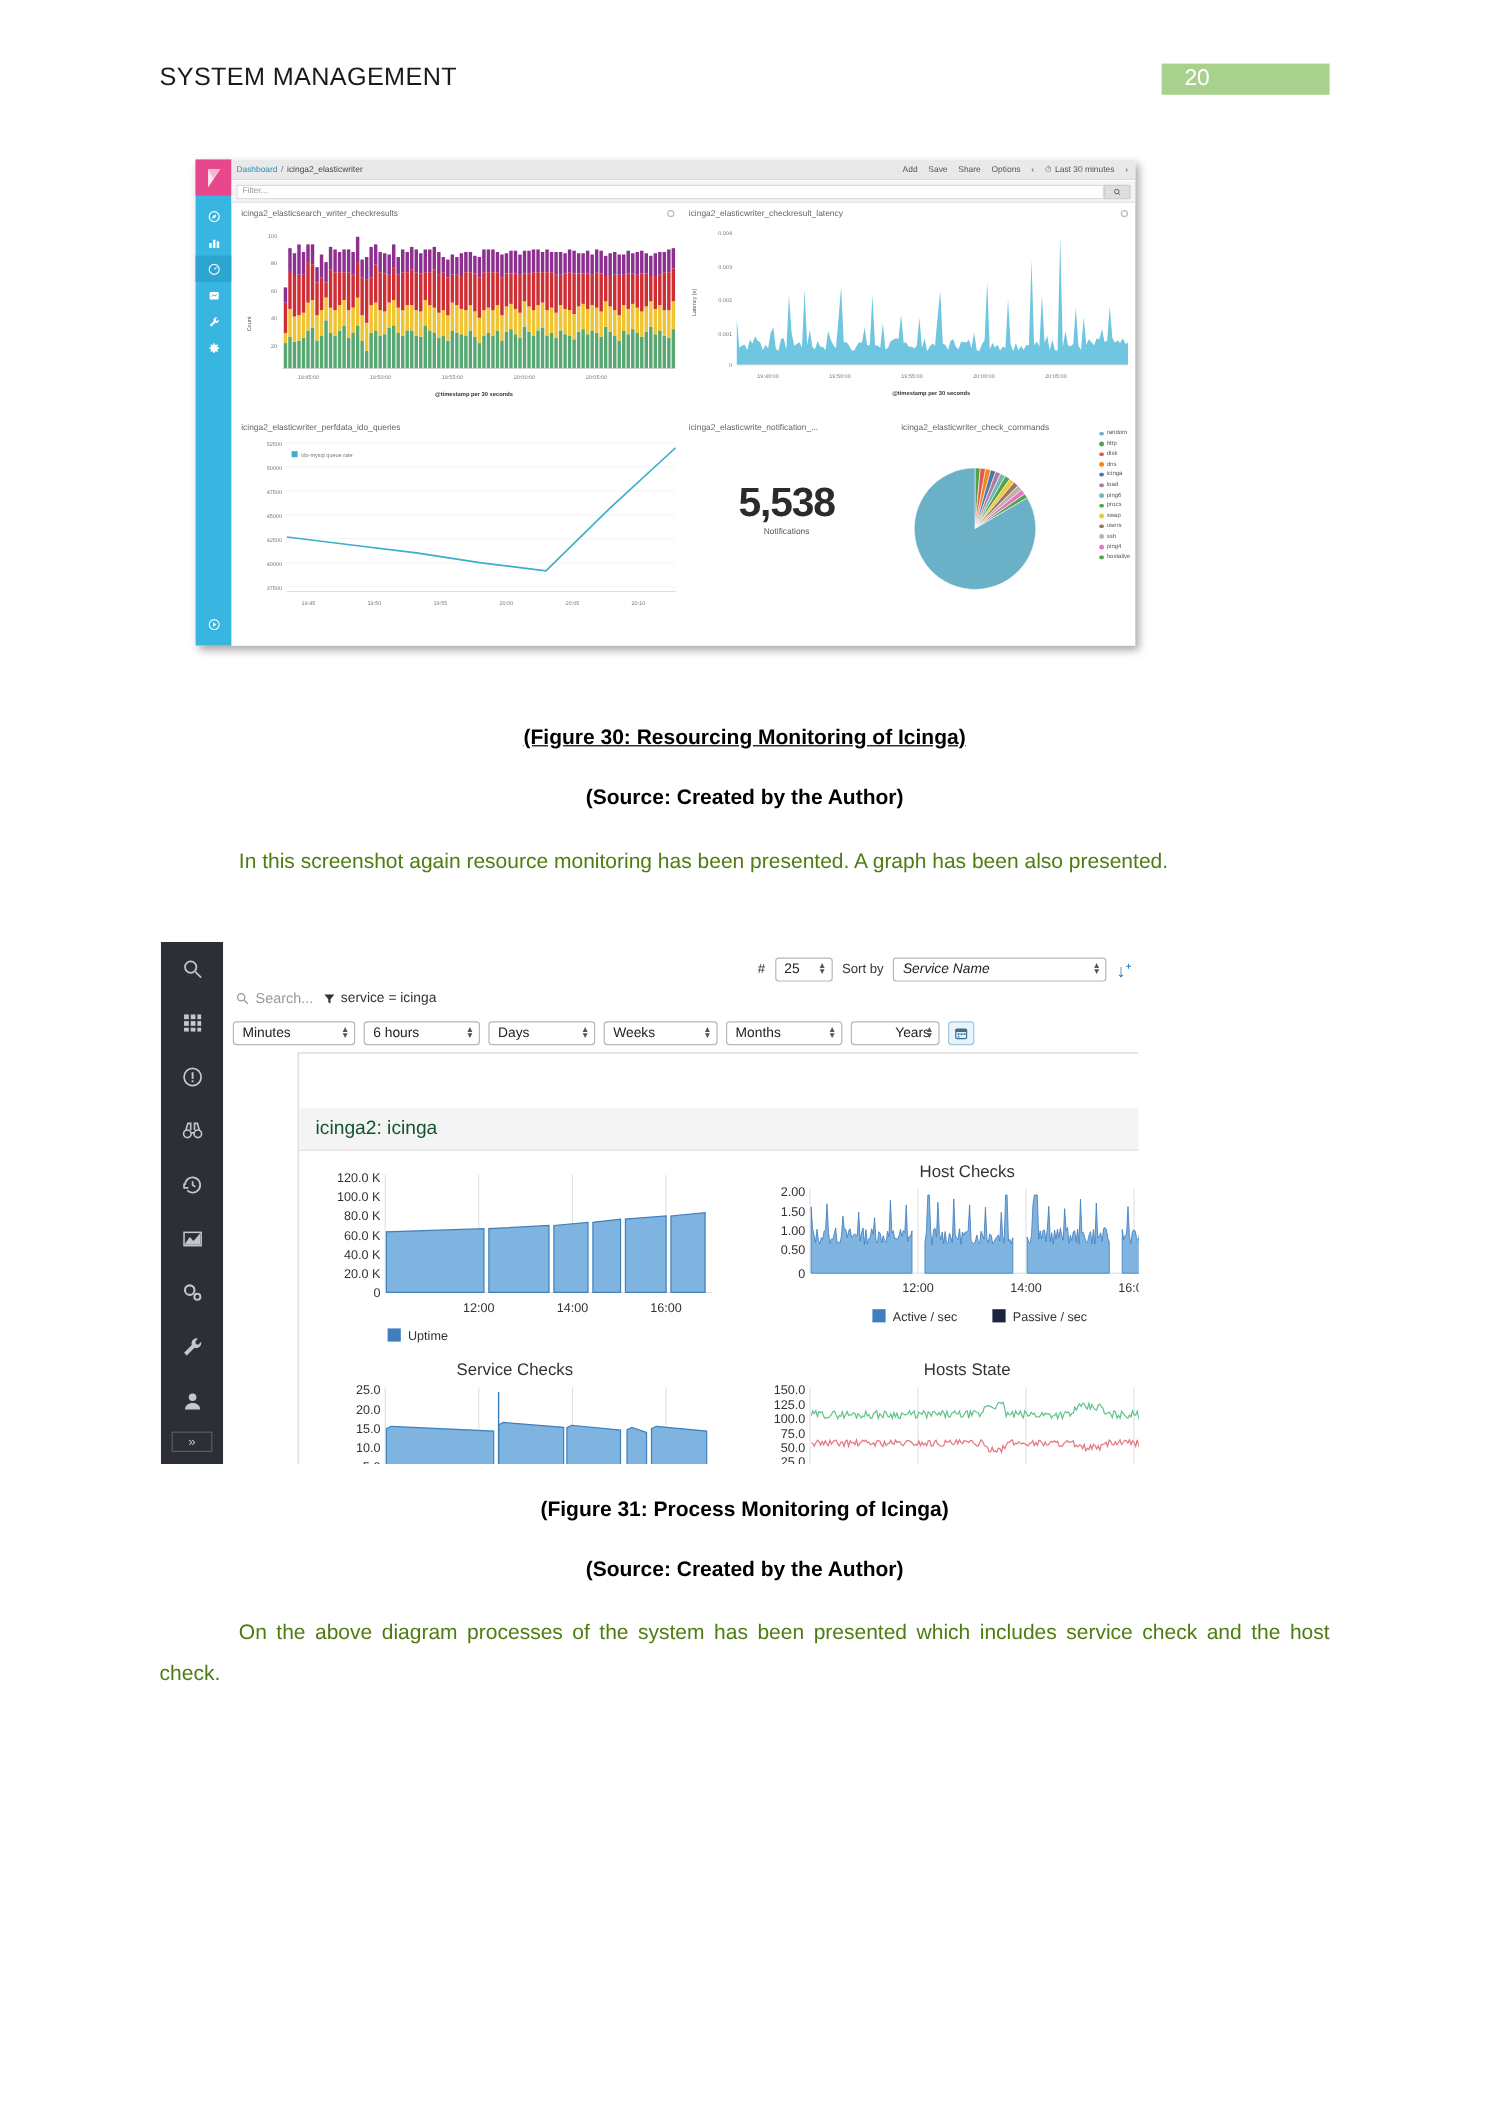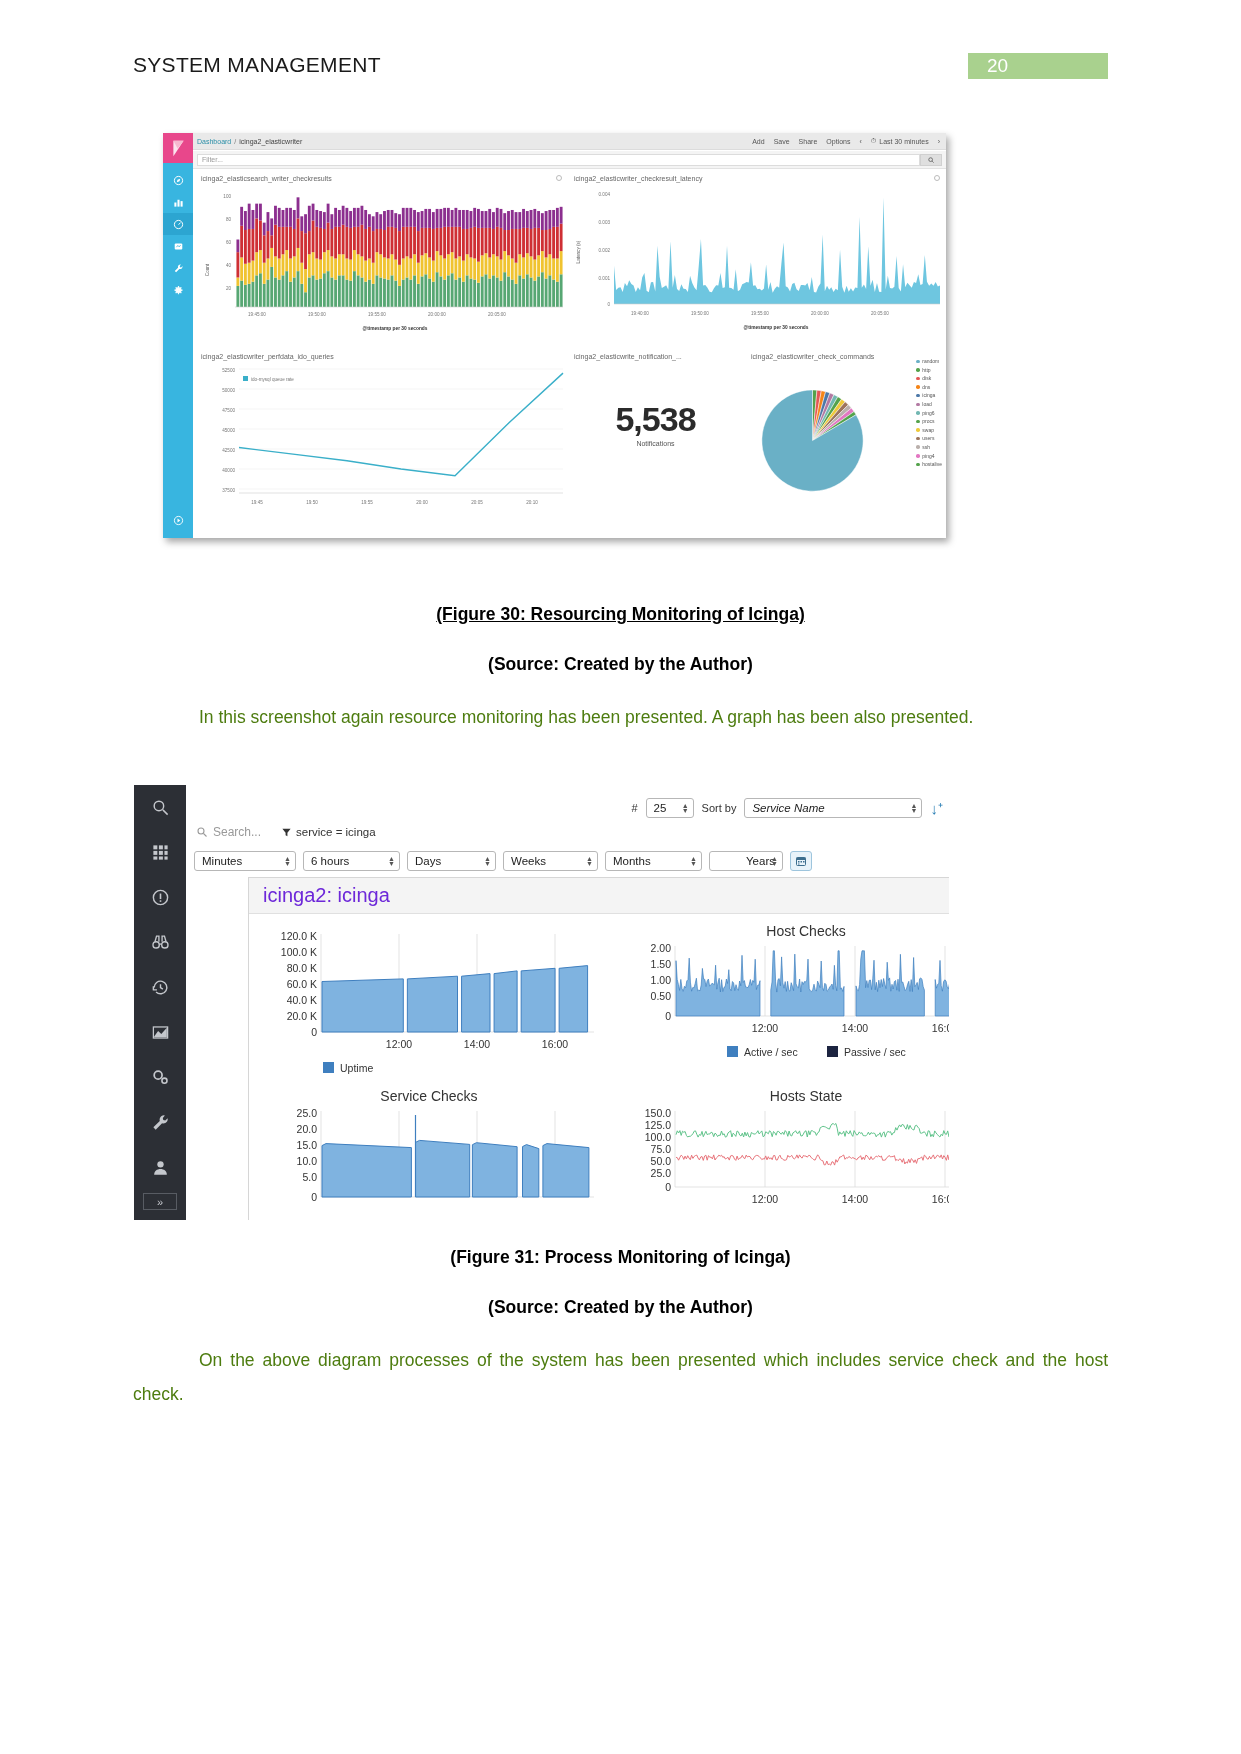--- a/index.html
+++ b/index.html
@@ -151,21 +151,21 @@
 
   .iw-main{ position:absolute; left:52px; top:0; right:0; bottom:0; background:#fff; }
   .iw-controls{
     position:absolute; left:0; top:0; right:0; height:88px;
   }
   .iw-ctrl-row1{
     position:absolute; right:6px; top:13px; display:flex; align-items:center; gap:8px;
     font-size:11px; color:#333;
   }
   .iw-ctrl-row2{
-    position:absolute; left:10px; top:40px; display:flex; align-items:center; gap:20px;
+    position:absolute; left:10px; top:40px; display:flex; align-items:center; gap:8px;
     font-size:12px; color:#555;
   }
   .iw-search{ display:flex; align-items:center; gap:5px; color:#999; }
   .iw-filter{ display:flex; align-items:center; gap:4px; color:#333; font-size:11.5px;justify-content:flex-end;}
   .iw-ctrl-row3{
     position:absolute; left:8px; top:66px; display:flex; align-items:center; gap:7px;
   }
   .sel{
     position:relative; border:1px solid #b7b7b7; border-radius:3px; background:#fff;
     height:20px; display:flex; align-items:center;
@@ -184,21 +184,21 @@
   .sort-icon{ color:#2b7fb5; font-size:15px; display:flex; align-items:center;}
 
   .iw-panel{
     position:absolute; left:62px; top:92px; right:0; bottom:0;
     border:1px solid #d6d6d6; border-right:none; border-bottom:none;
     background:#fff;
   }
   .iw-panel-head{
     height:36px; background:#f4f4f4; border-bottom:1px solid #e0e0e0;
     display:flex; align-items:center; padding-left:14px;
-    font-size:20px; color:#6d28d9;
+    font-size:16px; color:#14532d;margin-top:45px;
   }
   .iw-charts{ position:relative; }
   .ic-lbl-b{ font-size:10.5px; fill:#333; font-family:"Liberation Sans",sans-serif;}
 </style>
 </head>
 <body>
 
 <div class="page-header">
   <div class="header-title">SYSTEM MANAGEMENT</div>
   <div class="page-number-box">

